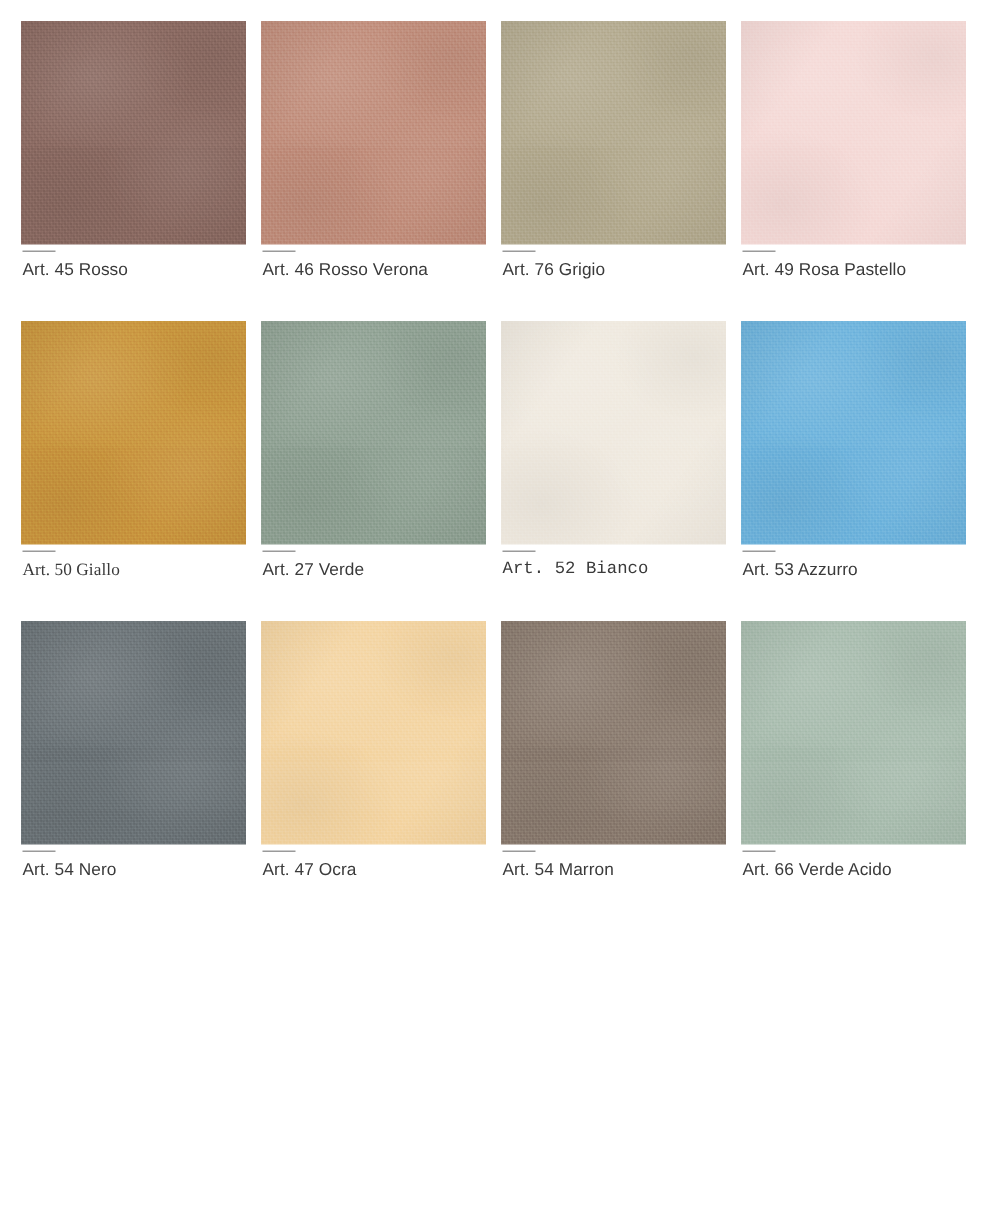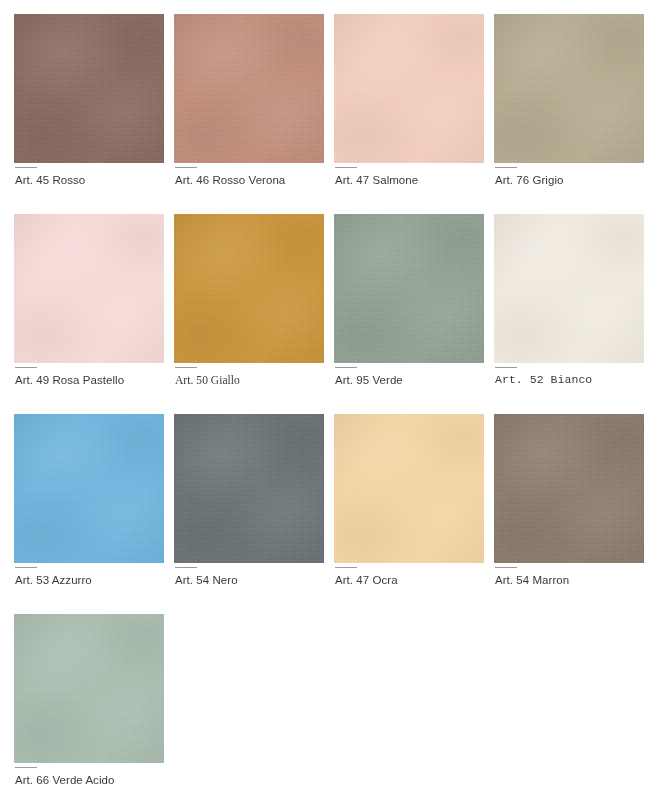--- a/index.html
+++ b/index.html
@@ -105,43 +105,38 @@
       <div class="swatch-chip" style="background-color: rgb(138, 106, 98);"></div>
       <div class="swatch-rule" style="background: rgb(154, 154, 154);"></div>
       <div class="swatch-label" style="color: rgb(58, 58, 58);">Art. 45 Rosso</div>
     </div>
     <div class="swatch-cell">
       <div class="swatch-chip" style="background-color: rgb(193, 142, 124);"></div>
       <div class="swatch-rule" style="background: rgb(154, 154, 154);"></div>
       <div class="swatch-label" style="color: rgb(58, 58, 58);">Art. 46 Rosso Verona</div>
     </div>
     <div class="swatch-cell">
-      <div class="swatch-chip" style="background-color: rgb(242, 205, 190);"></div>
-      <div class="swatch-rule" style="background: rgb(154, 154, 154);"></div>
-      <div class="swatch-label" style="color: rgb(58, 58, 58);">Art. 47 Salmone</div>
-    </div>
-    <div class="swatch-cell">
       <div class="swatch-chip" style="background-color: rgb(180, 171, 144);"></div>
       <div class="swatch-rule" style="background: rgb(154, 154, 154);"></div>
       <div class="swatch-label" style="color: rgb(58, 58, 58);">Art. 76 Grigio</div>
     </div>
     <div class="swatch-cell">
       <div class="swatch-chip" style="background-color: rgb(245, 218, 215);"></div>
       <div class="swatch-rule" style="background: rgb(154, 154, 154);"></div>
       <div class="swatch-label" style="color: rgb(58, 58, 58);">Art. 49 Rosa Pastello</div>
     </div>
     <div class="swatch-cell">
       <div class="swatch-chip" style="background-color: rgb(201, 149, 62);"></div>
       <div class="swatch-rule" style="background: rgb(154, 154, 154);"></div>
       <div class="swatch-label" style="color: rgb(58, 58, 58); font-family: Liberation Serif, serif;">Art. 50 Giallo</div>
     </div>
     <div class="swatch-cell">
       <div class="swatch-chip" style="background-color: rgb(144, 162, 148);"></div>
       <div class="swatch-rule" style="background: rgb(154, 154, 154);"></div>
-      <div class="swatch-label" style="color: rgb(58, 58, 58);">Art. 95 Verde</div>
+      <div class="swatch-label" style="color: rgb(58, 58, 58);">Art. 27 Verde</div>
     </div>
     <div class="swatch-cell">
       <div class="swatch-chip" style="background-color: rgb(240, 234, 224);"></div>
       <div class="swatch-rule" style="background: rgb(154, 154, 154);"></div>
       <div class="swatch-label" style="color: rgb(58, 58, 58); font-family: Liberation Mono, monospace;">Art. 52 Bianco</div>
     </div>
     <div class="swatch-cell">
       <div class="swatch-chip" style="background-color: rgb(111, 180, 221);"></div>
       <div class="swatch-rule" style="background: rgb(154, 154, 154);"></div>
       <div class="swatch-label" style="color: rgb(58, 58, 58);">Art. 53 Azzurro</div>

